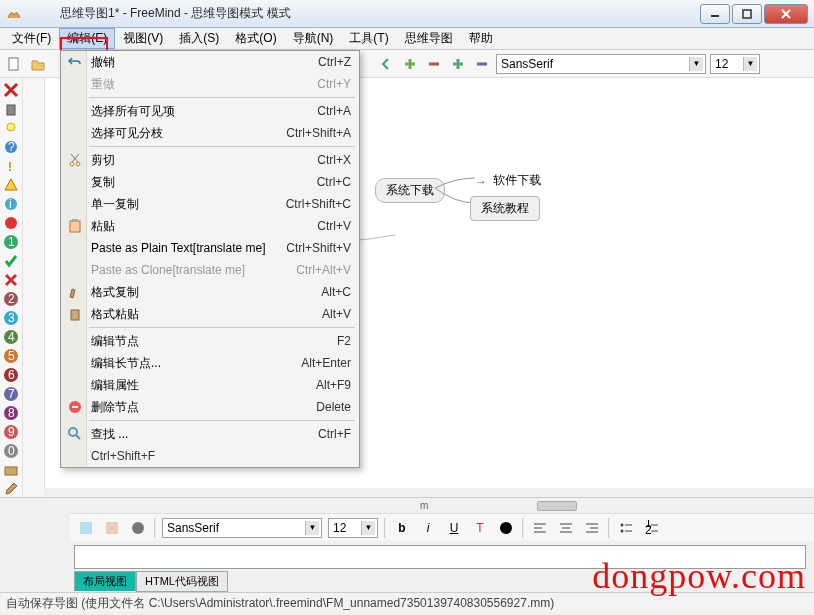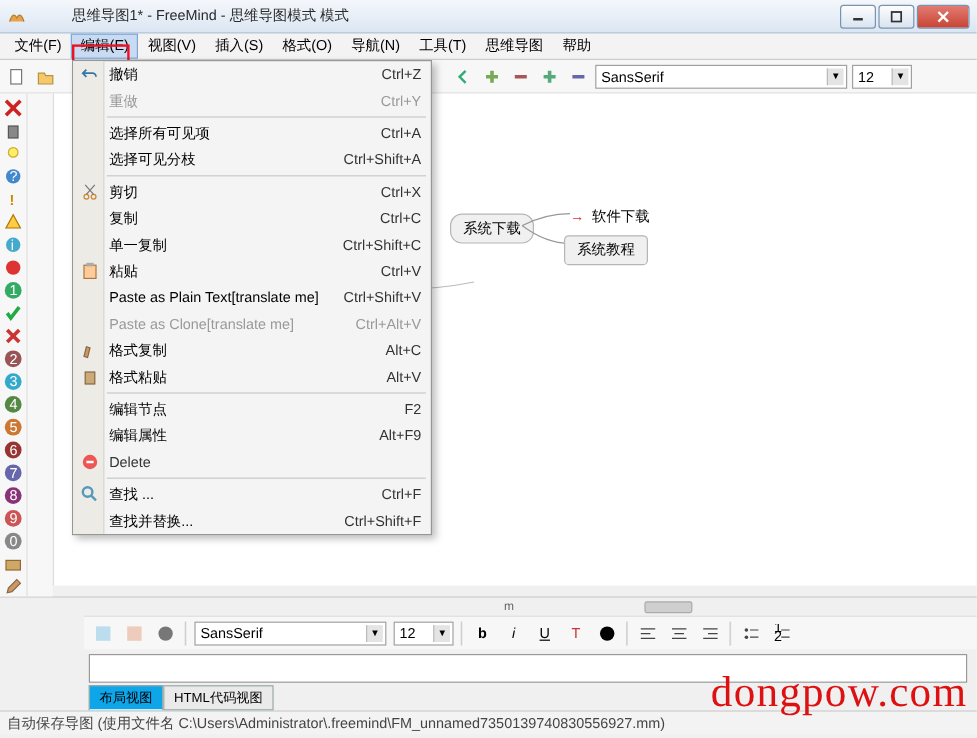--- a/index.html
+++ b/index.html
@@ -34,21 +34,21 @@
 .hscroll .thumb { width: 40px; height: 10px; background: #cfcfcf; border: 1px solid #aaa; border-radius: 2px; margin-left: 300px; }
 
 .toolbar2 { height: 28px; background: #f7f7f7; display: flex; align-items: center; padding: 0 6px; gap: 6px; border-top: 1px solid #ddd; }
 .combo { height: 20px; border: 1px solid #a0a0a0; background: #fff; padding: 0 18px 0 4px; position: relative; display: inline-flex; align-items: center; min-width: 50px; }
 .combo .arr { position: absolute; right: 2px; top: 2px; width: 14px; height: 14px; background: #e4e4e4; border-left: 1px solid #bbb; display: flex; align-items: center; justify-content: center; font-size: 8px; }
 
 .bottom-input { height: 24px; border: 1px solid #999; margin: 4px 8px 0 74px; background: #fff; }
 
 .tabs { display: flex; gap: 0; margin-left: 74px; margin-top: 2px; }
 .tabs .tab { border: 1px solid #9aa; padding: 2px 8px; background: #eaeaea; font-size: 11px; }
-.tabs .tab.active { background: #0ea5e9; border-bottom-color: #fff; }
+.tabs .tab.active { background: #14b8a6; border-bottom-color: #fff; }
 
 .status { height: 20px; background: #f3f3f3; border-top: 1px solid #ccc; padding: 2px 6px; color: #444; font-size: 11px; }
 
 
 .dropdown { position: absolute; left: 60px; top: 50px; width: 300px; background: #f4f4f4; border: 1px solid #979797; box-shadow: 3px 3px 6px rgba(0,0,0,0.25); z-index: 10; }
 .dropdown .row { display: flex; align-items: center; height: 22px; padding: 0 8px 0 30px; position: relative; }
 .dropdown .row.disabled { color: #999; }
 .dropdown .row .label { flex: 1; }
 .dropdown .row .sc { color: #333; }
 .dropdown .row.disabled .sc { color: #999; }
@@ -479,45 +479,49 @@
       </span>
       <span class="label">格式粘贴</span>
       <span class="sc">Alt+V</span>
     </div>
     <div class="msep"></div>
     <div class="row">
       <span class="label">编辑节点</span>
       <span class="sc">F2</span>
     </div>
     <div class="row">
+      <span class="label">编辑长节点...</span>
+      <span class="sc">Alt+Enter</span>
+    </div>
+    <div class="row">
       <span class="label">编辑属性</span>
       <span class="sc">Alt+F9</span>
     </div>
     <div class="row">
       <span class="ico">
         <svg width="16" height="16">
           <circle cx="8" cy="8" r="6" fill="#e55"></circle>
           <path d="M5 8h6" stroke="#fff" stroke-width="2"></path>
         </svg>
       </span>
+      <span class="label">删除节点</span>
       <span class="sc">Delete</span>
     </div>
     <div class="msep"></div>
     <div class="row">
       <span class="ico">
         <svg width="16" height="16">
           <circle cx="6" cy="6" r="4" fill="none" stroke="#59b" stroke-width="2"></circle>
           <path d="M9 9l4 4" stroke="#59b" stroke-width="2"></path>
         </svg>
       </span>
       <span class="label">查找 ...</span>
       <span class="sc">Ctrl+F</span>
     </div>
     <div class="row">
-      <span class="label">查找并替换...</span>
       <span class="sc">Ctrl+Shift+F</span>
     </div>
   </div>
 
 <div class="redbox" style="left:60px; top:37px; width:48px; height:18px;"></div>
 <div class="redbox" style="left:88px; top:160px; width:60px; height:82px;"></div>
 
 <div class="watermark">dongpow.com</div>
 
 </body></html>

